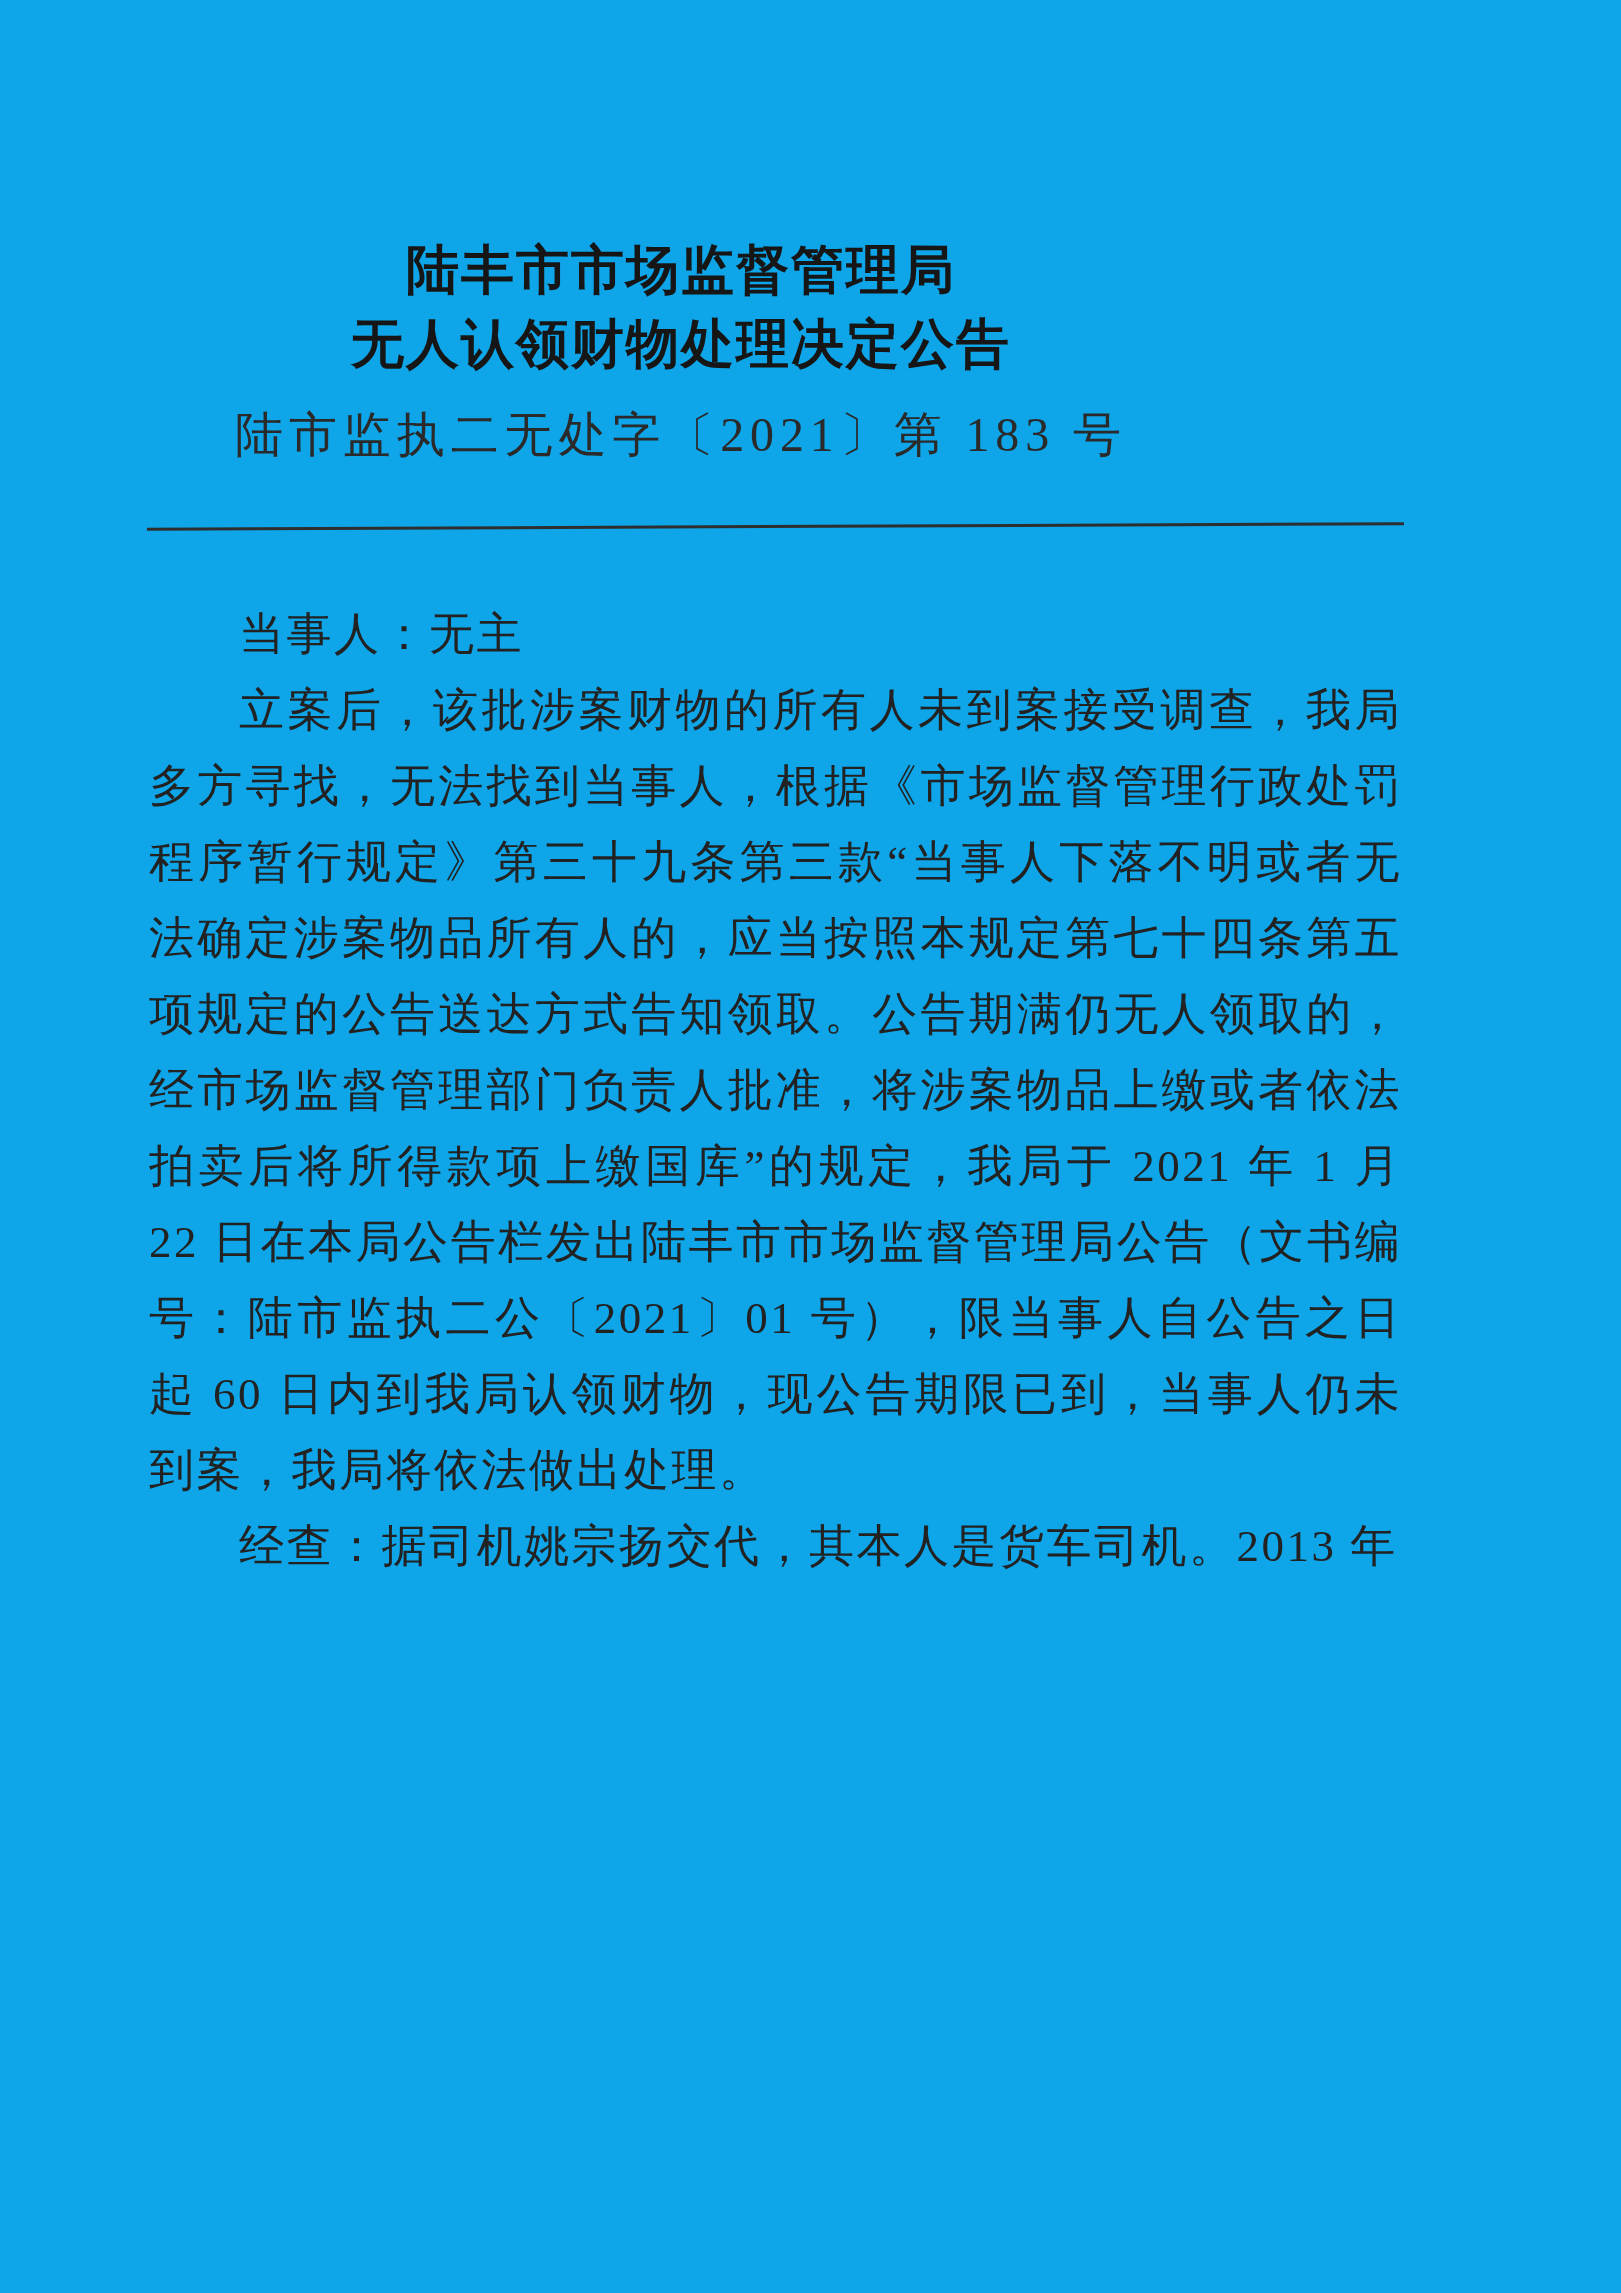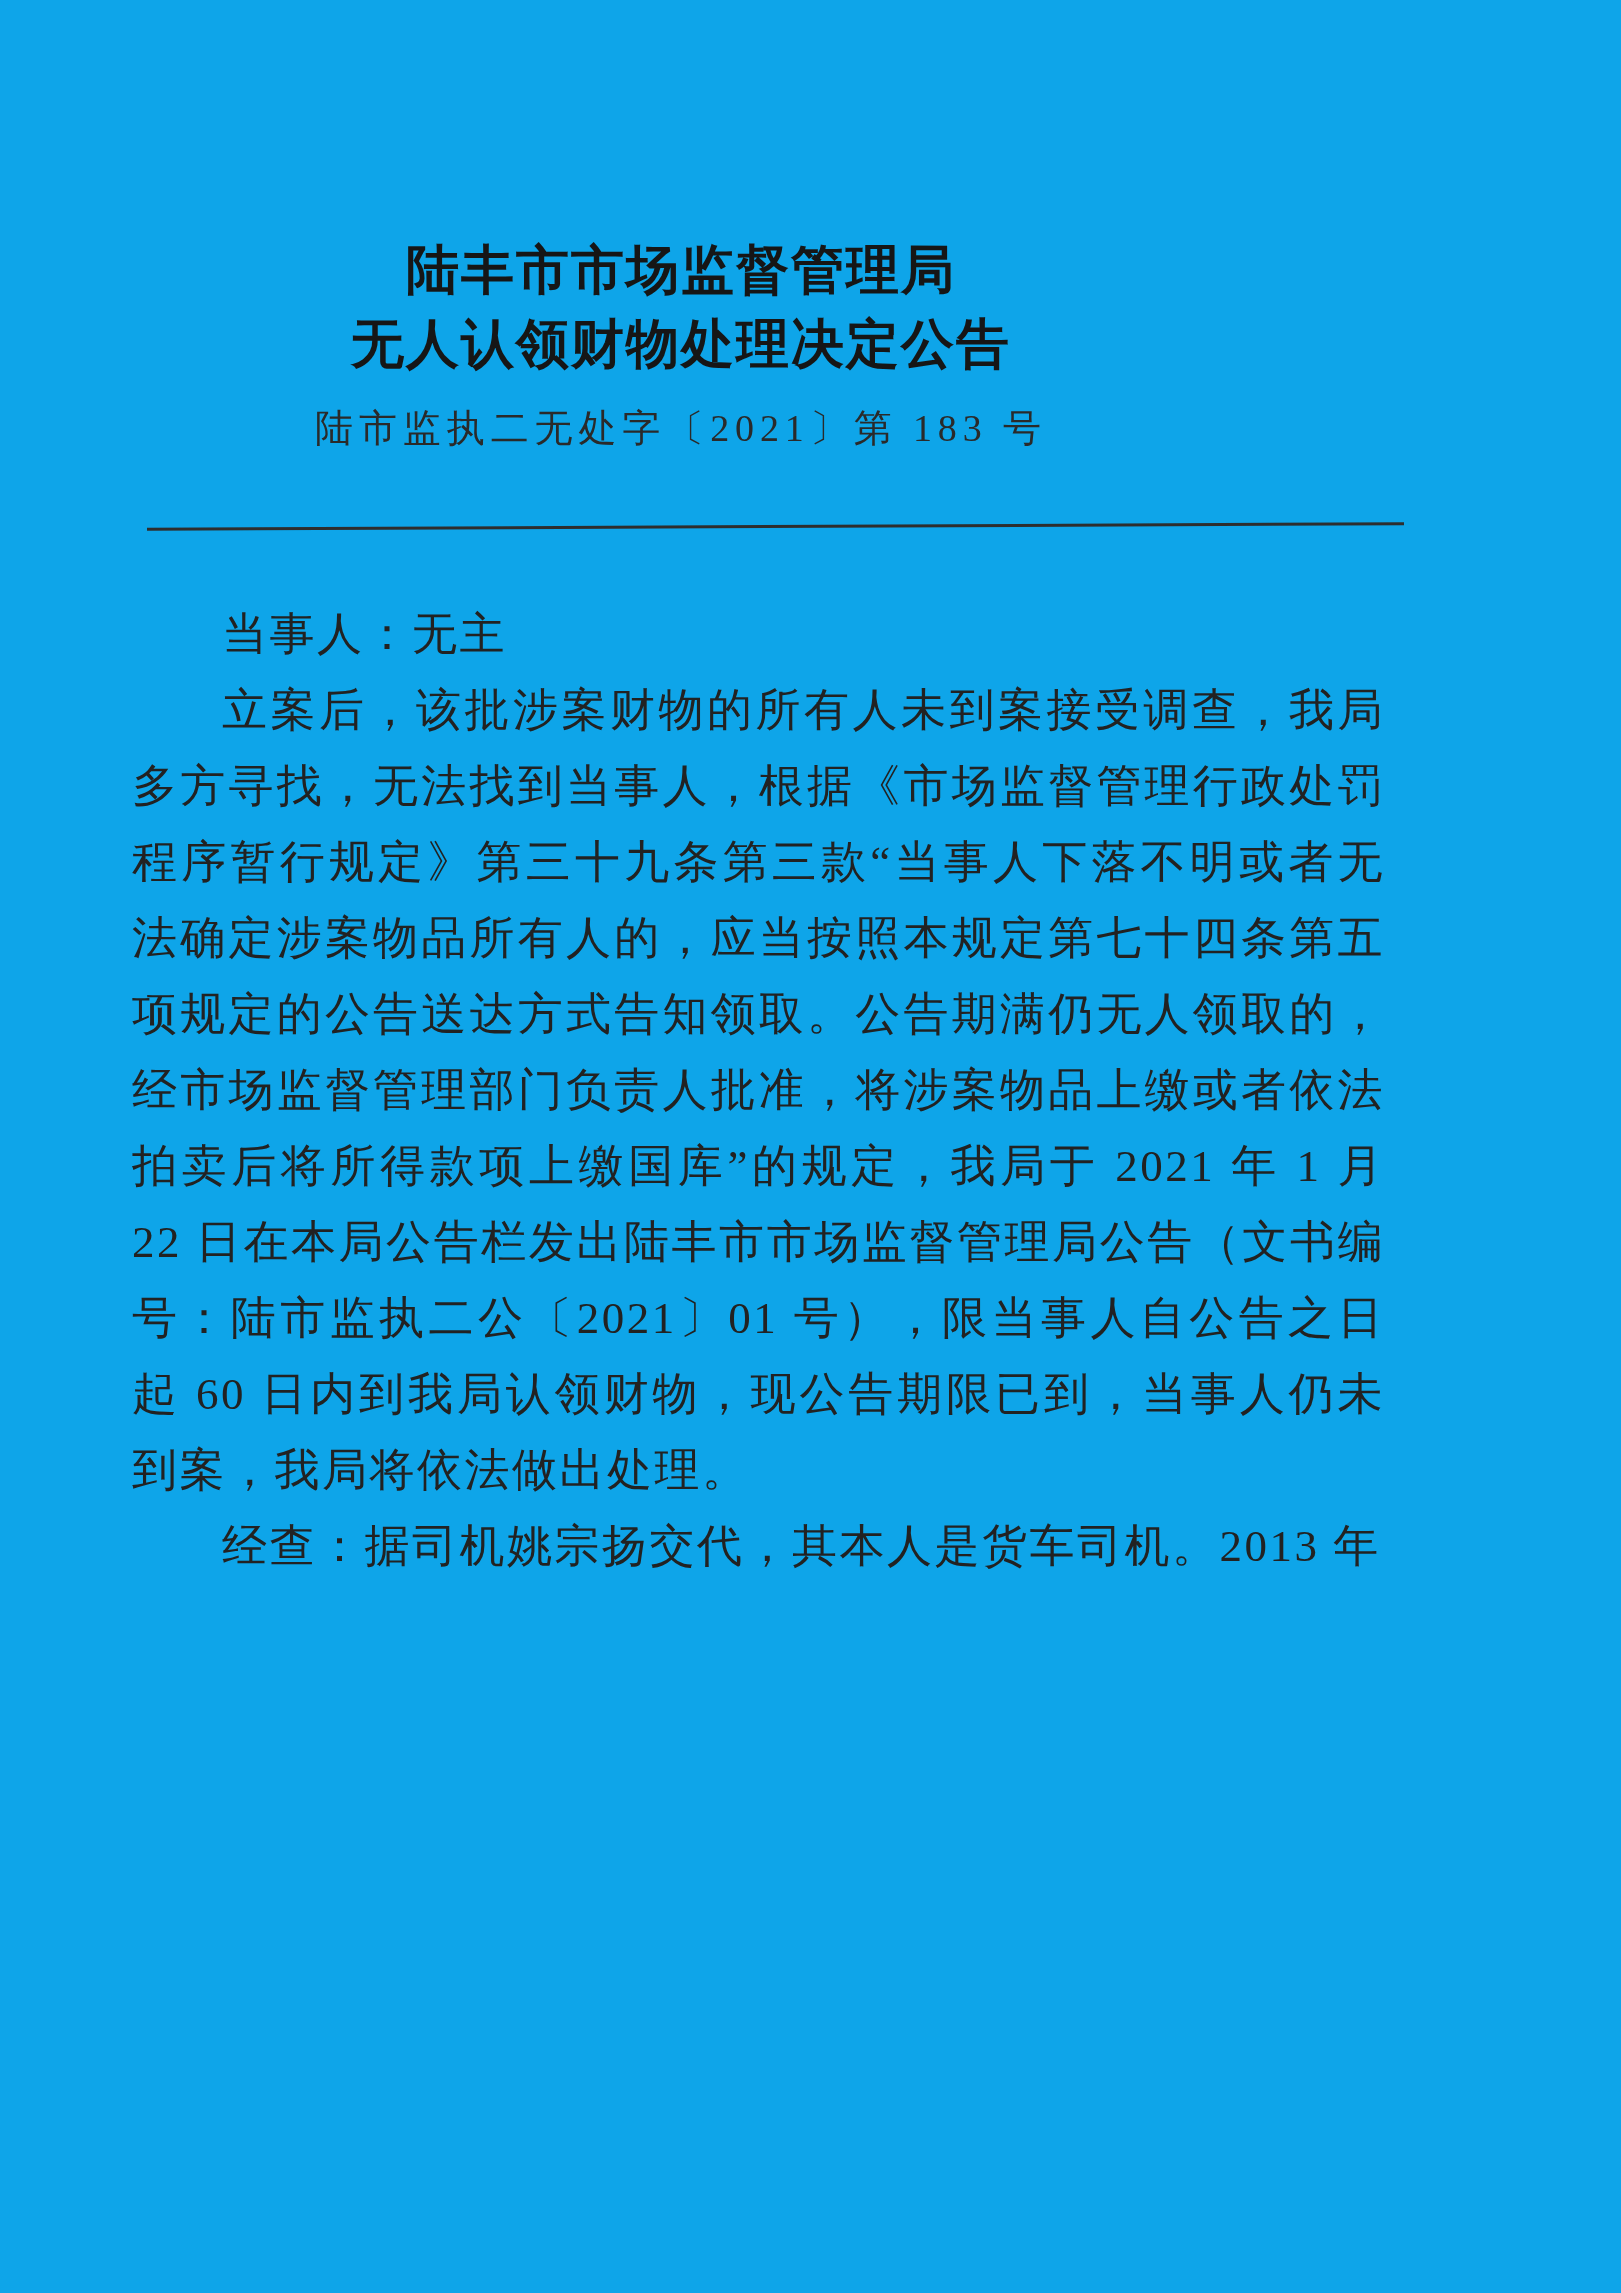--- a/index.html
+++ b/index.html
@@ -26,39 +26,39 @@
   }
   .doc-title {
     font-size: 53px;
     font-weight: bold;
     line-height: 74px;
     letter-spacing: 2px;
     color: #161616;
   }
   .doc-number {
     margin-top: 21.6px;
-    font-size: 38px;
+    font-size: 48px;
     letter-spacing: 5.9px;
     color: #2a2a2a;
   }
   
   .doc-divider {
     position: absolute;
     top: 525px;
     left: 147px;
     width: 1257px;
     height: 2.9px;
     background: #2e2e2e;
     transform: rotate(-0.25deg);
   }
   
   .doc-body {
     position: absolute;
     top: 596px;
-    left: 132px;
+    left: 149px;
     width: 1253px;
     font-size: 45px;
     line-height: 76px;
     letter-spacing: 2.5px;
     text-align: justify;
     color: #222;
   }
   .doc-body p {
     margin: 0;
     padding: 0;

